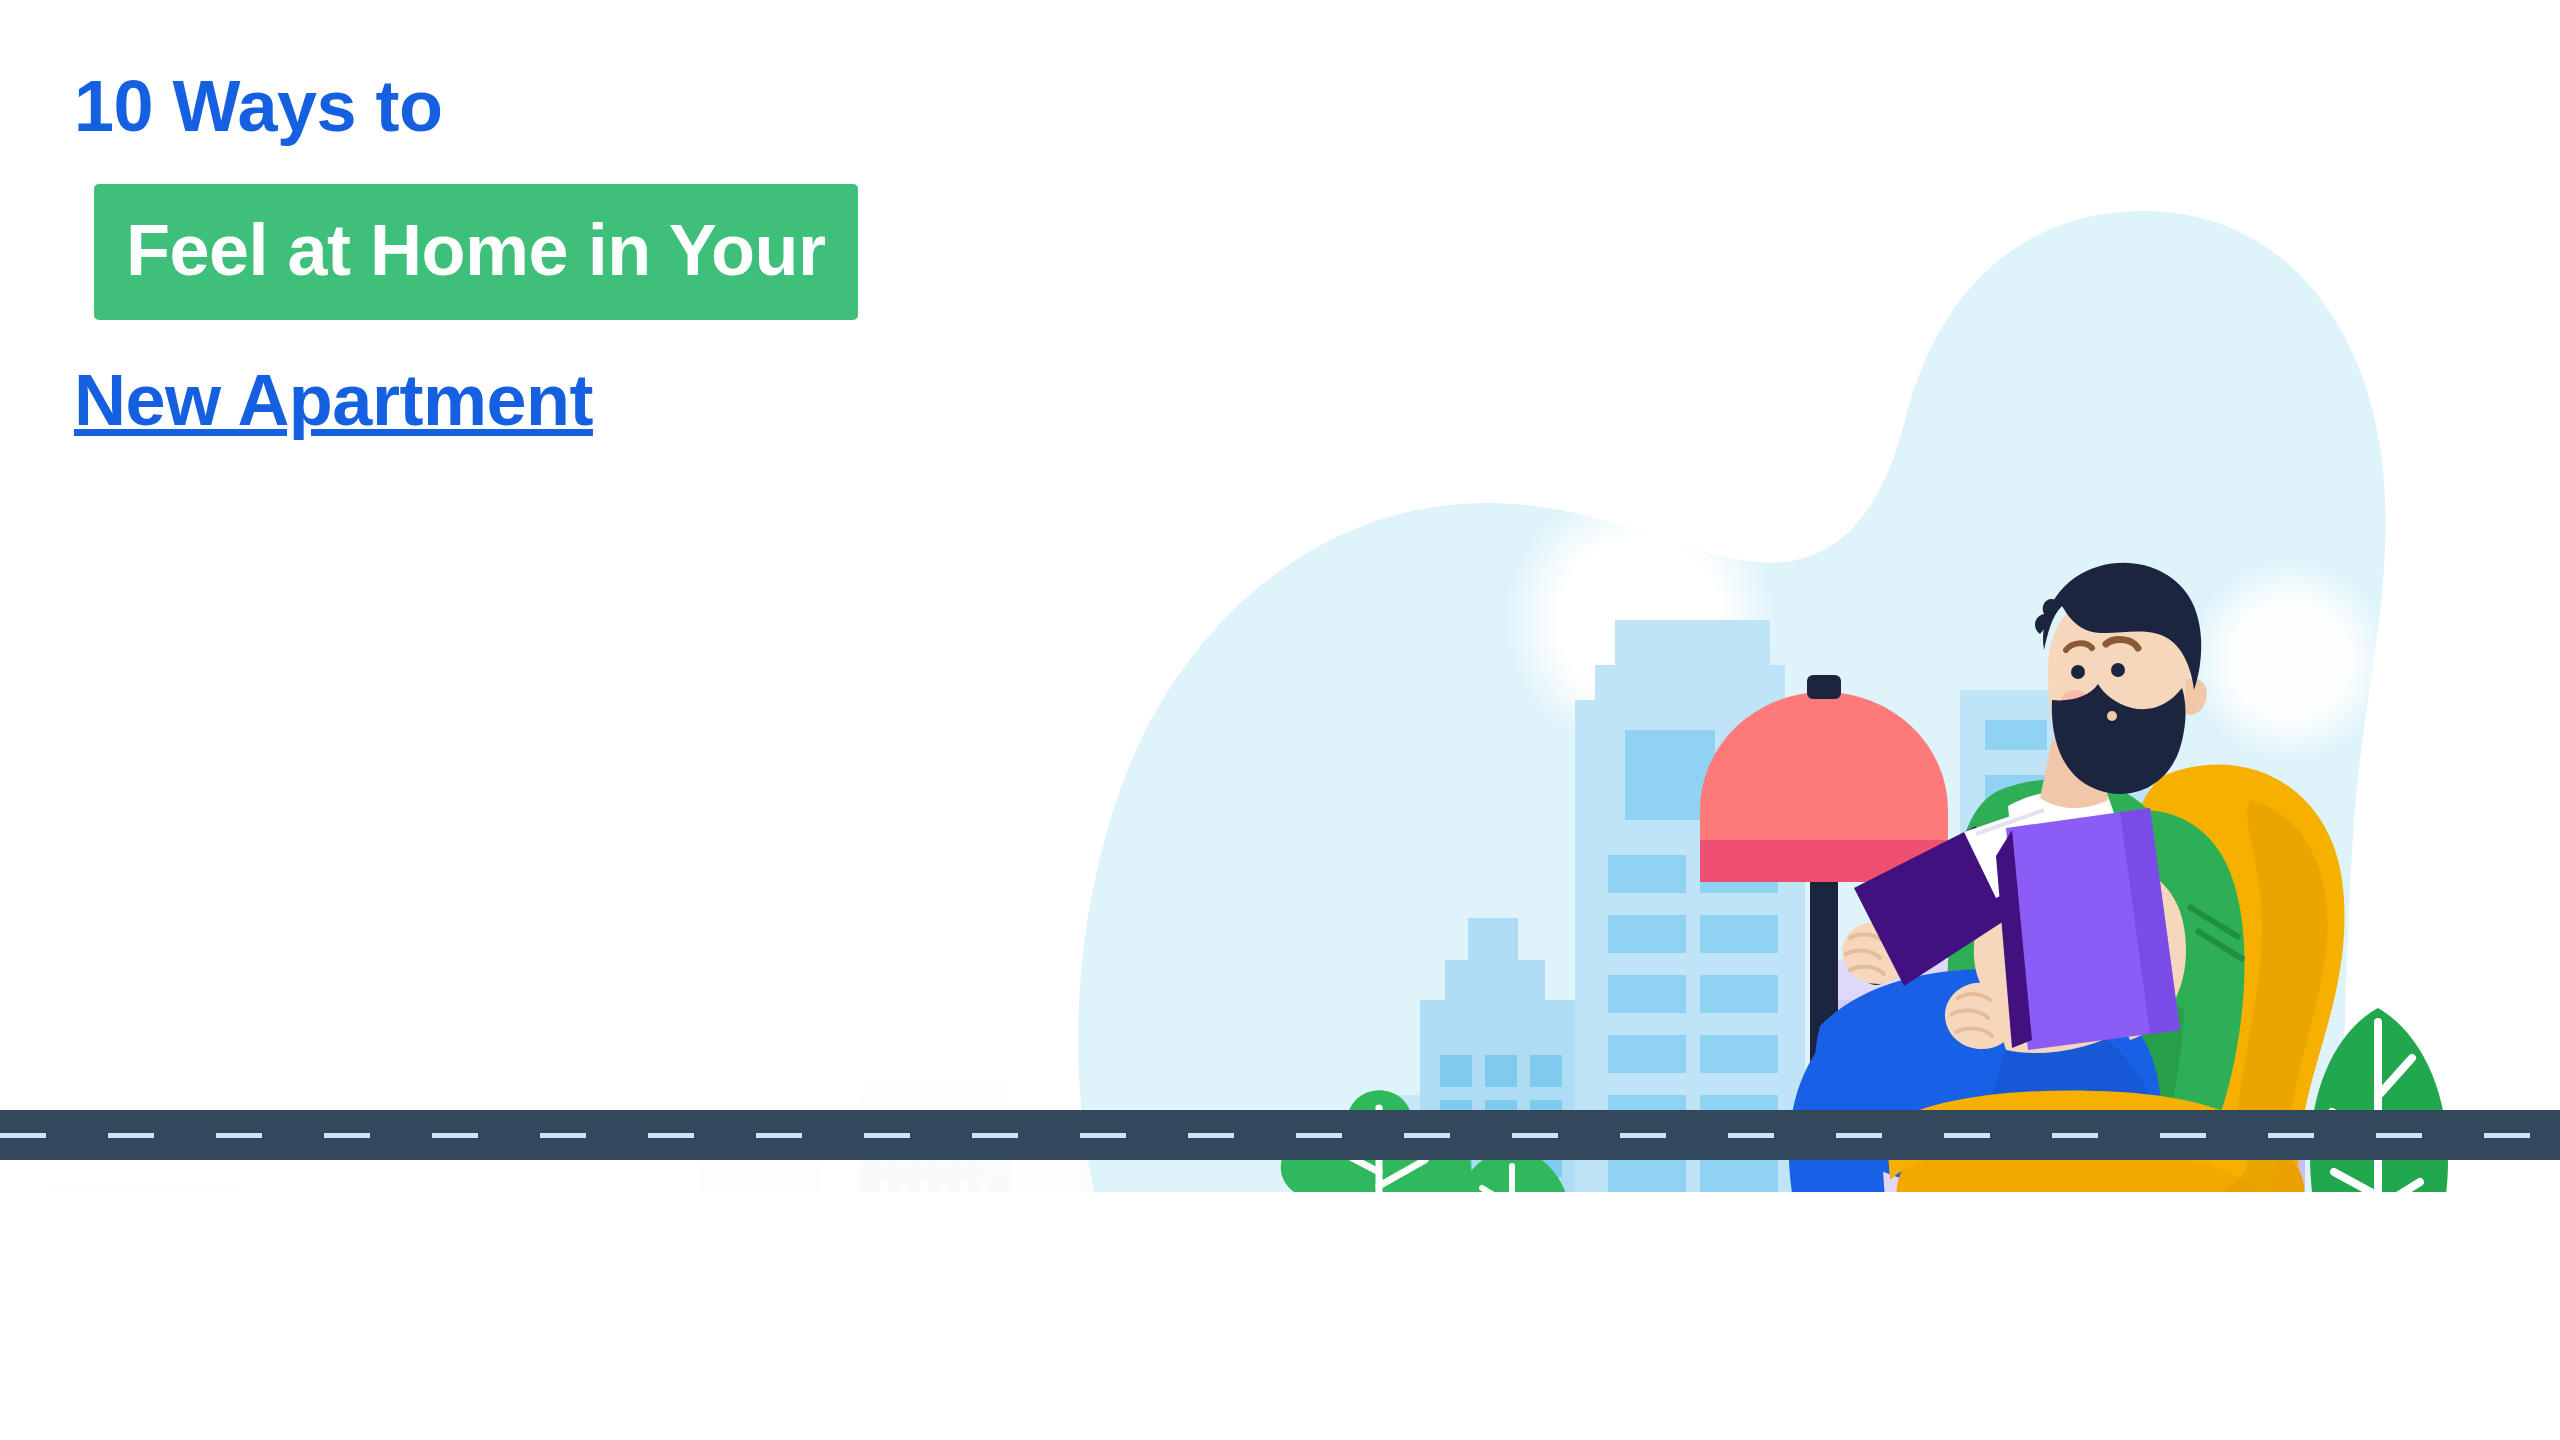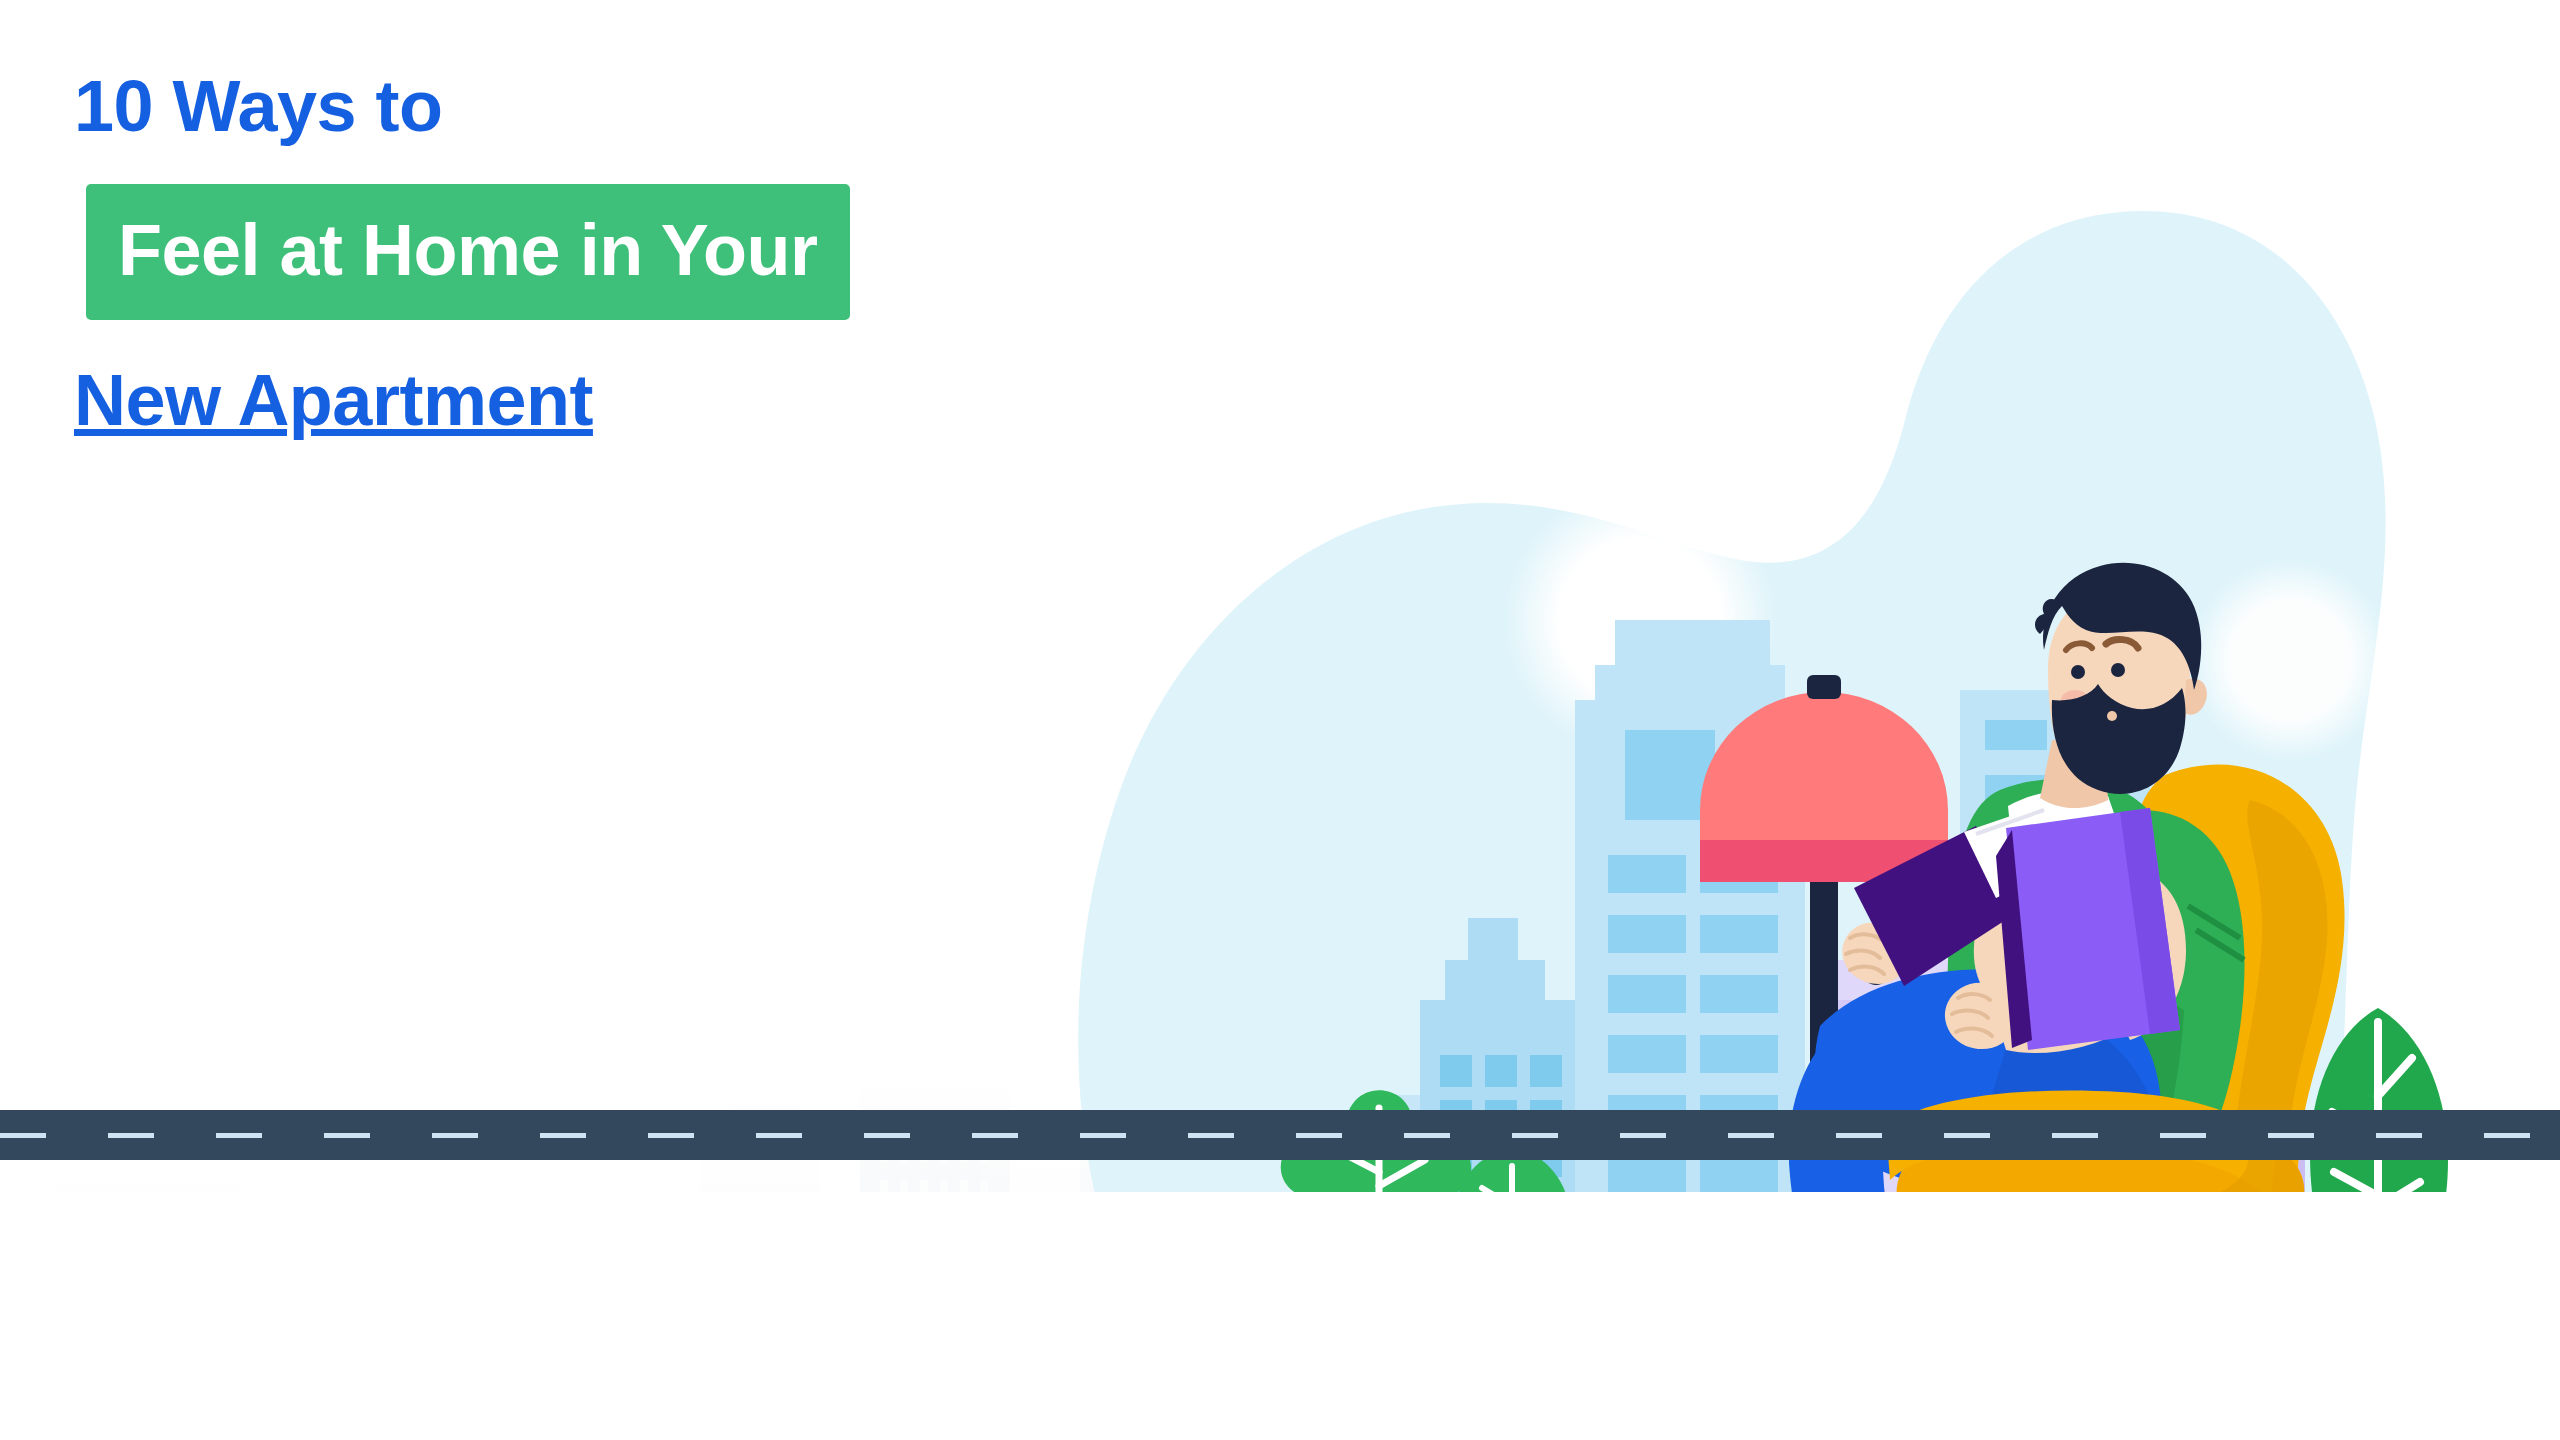--- a/index.html
+++ b/index.html
@@ -20,21 +20,21 @@
   .hl-blue  { color:#1560E0; font-size:72px; }
   .hl-band  {
     display:inline-block;
     background:#3FC07A;
     color:#ffffff;
     font-size:72px;
     padding:30px 32px 34px 32px;
     border-radius:5px;
   }
   .hl-row1 { margin:0 0 0 4px; }
-  .hl-row2 { margin:42px 0 0 8px;padding-left:8px; }
+  .hl-row2 { margin:42px 0 0 16px;padding-left:8px; }
   .hl-row3 { margin:44px 0 0 4px;text-decoration:underline; }
 
   
   .road { position:absolute; left:0; bottom:32px; width:2560px; height:50px; background:#33485C; z-index:30; }
   .road-dashes { position:absolute; left:0; top:23px; width:2560px; height:5px;
     background:repeating-linear-gradient(to right,#CFE4F2 0 46px, rgba(0,0,0,0) 46px 108px); }
 
   svg { display:block; }
 </style>
 </head>

